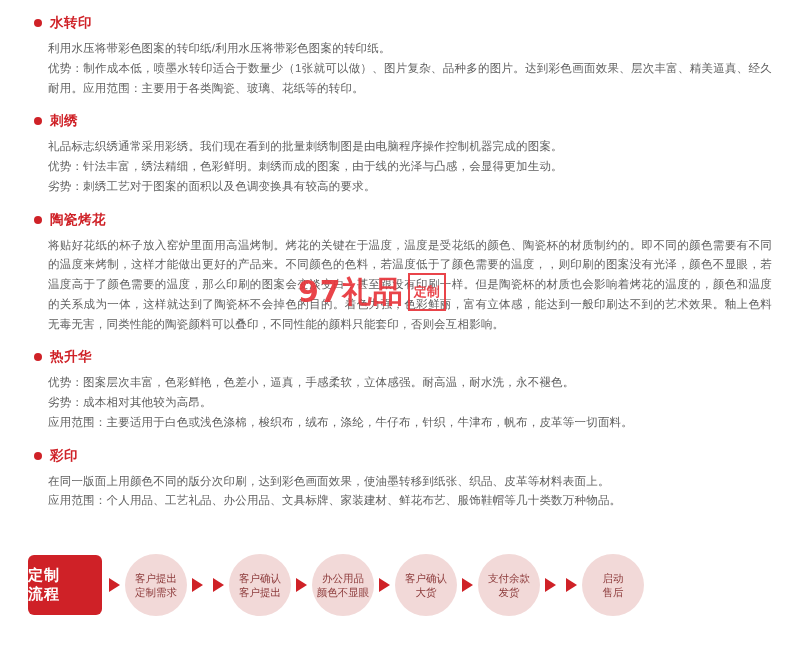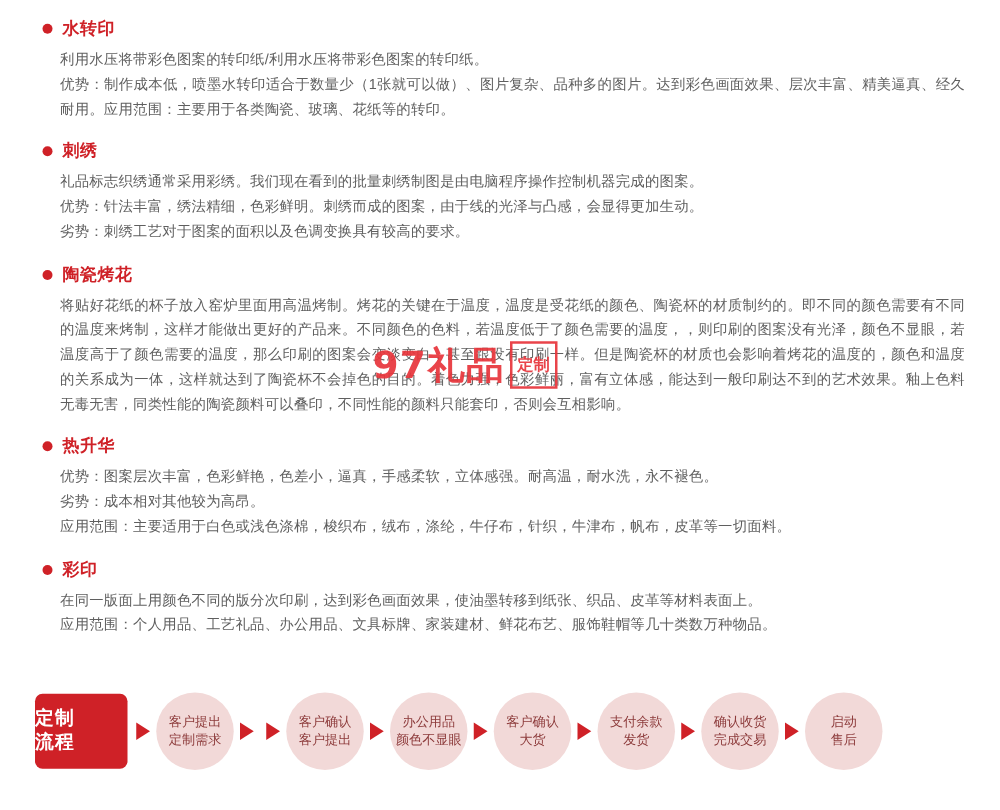--- a/index.html
+++ b/index.html
@@ -227,24 +227,20 @@
       <div class="circle">
         <span>客户确认</span>
         <span>大货</span>
       </div>
       <div class="arrow"></div>
       <div class="circle">
         <span>支付余款</span>
         <span>发货</span>
       </div>
       <div class="arrow"></div>
-      <div class="circle">
-        <span>确认收货</span>
-        <span>完成交易</span>
-      </div>
       <div class="arrow"></div>
       <div class="circle">
         <span>启动</span>
         <span>售后</span>
       </div>
     </div>
   </div>
 
 </div>
 

